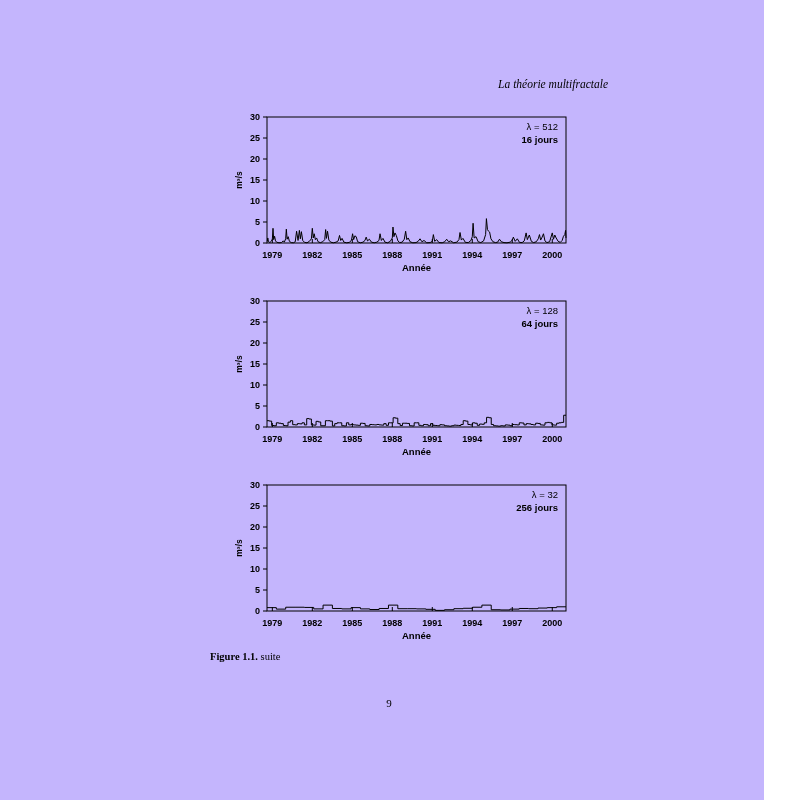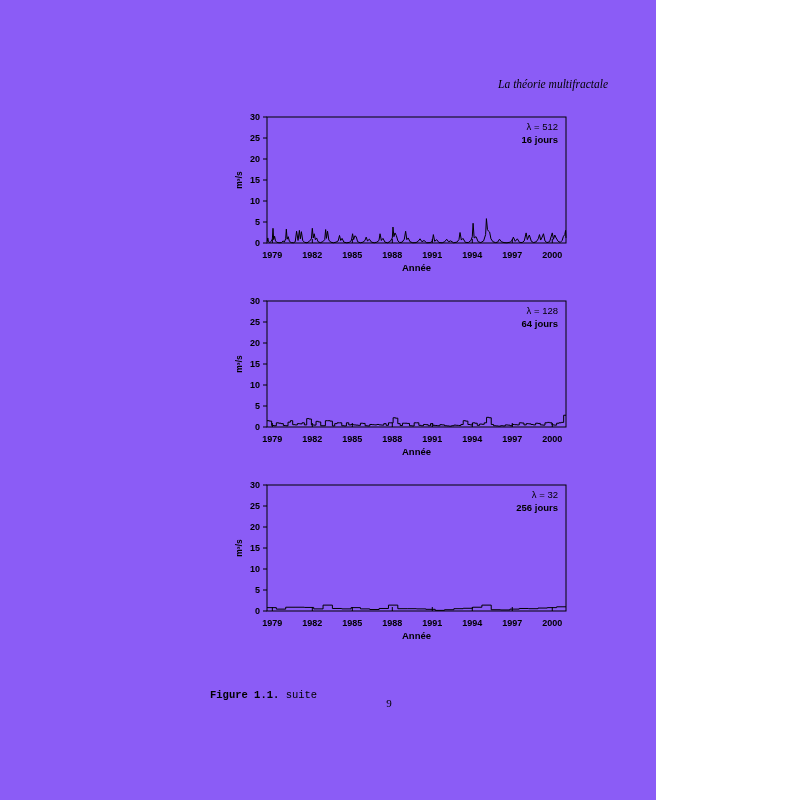--- a/index.html
+++ b/index.html
@@ -1,24 +1,24 @@
 <!DOCTYPE html>
 <html><head>
 <meta charset="utf-8">
 <style>
   html,body{margin:0;padding:0;background:#fff;}
-  .page{position:relative;width:656px;height:800px;background:#8b5cf6;overflow:hidden;
+  .page{position:relative;width:764px;height:800px;background:#c4b5fd;overflow:hidden;
         font-family:"Liberation Sans",sans-serif;color:#000;}
   .running-head{position:absolute;top:78px;left:0;width:608px;text-align:right;
         font-family:"Liberation Serif",serif;font-style:italic;font-size:11.5px;color:#000;}
   .chart-svg{position:absolute;left:205px;}
   #chart-0{top:110px;}
   #chart-1{top:294px;}
   #chart-2{top:478px;}
-  .caption{position:absolute;left:210px;top:689px;font-family:Liberation Mono, monospace;
+  .caption{position:absolute;left:210px;top:651px;font-family:Liberation Serif, serif;
         font-size:10.5px;color:#000;}
   .caption .caption-label{font-weight:bold;}
   .page-number{position:absolute;top:697px;left:0;width:778px;text-align:center;
         font-family:"Liberation Serif",serif;font-size:11px;color:#000;}
 </style>
 </head>
 <body>
 
 <div class="page">
 

